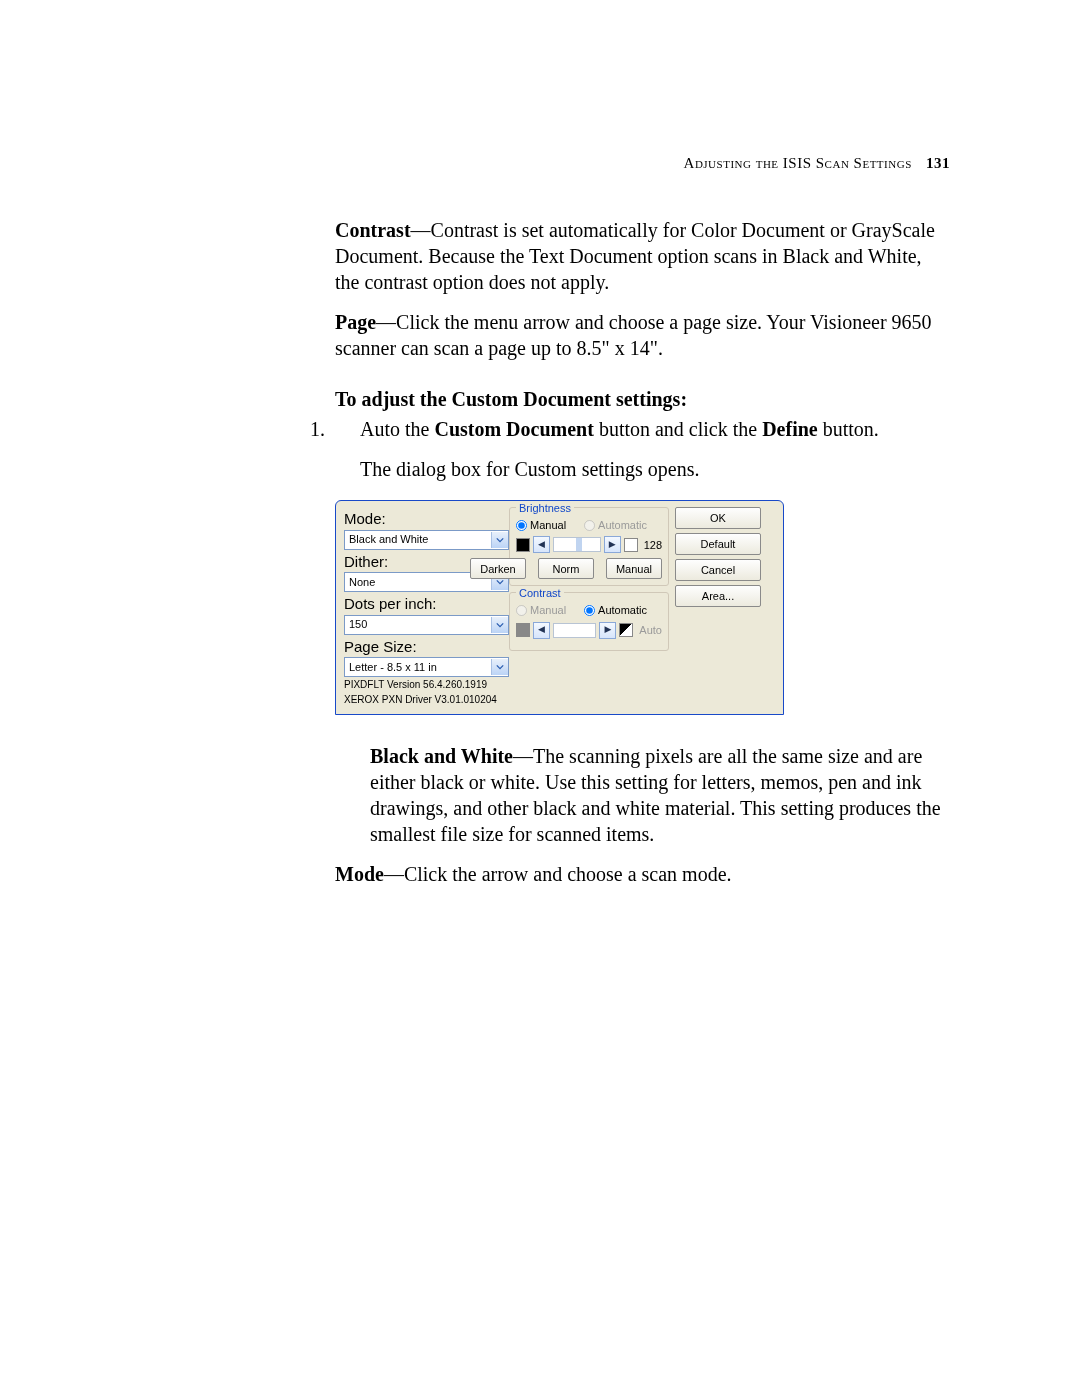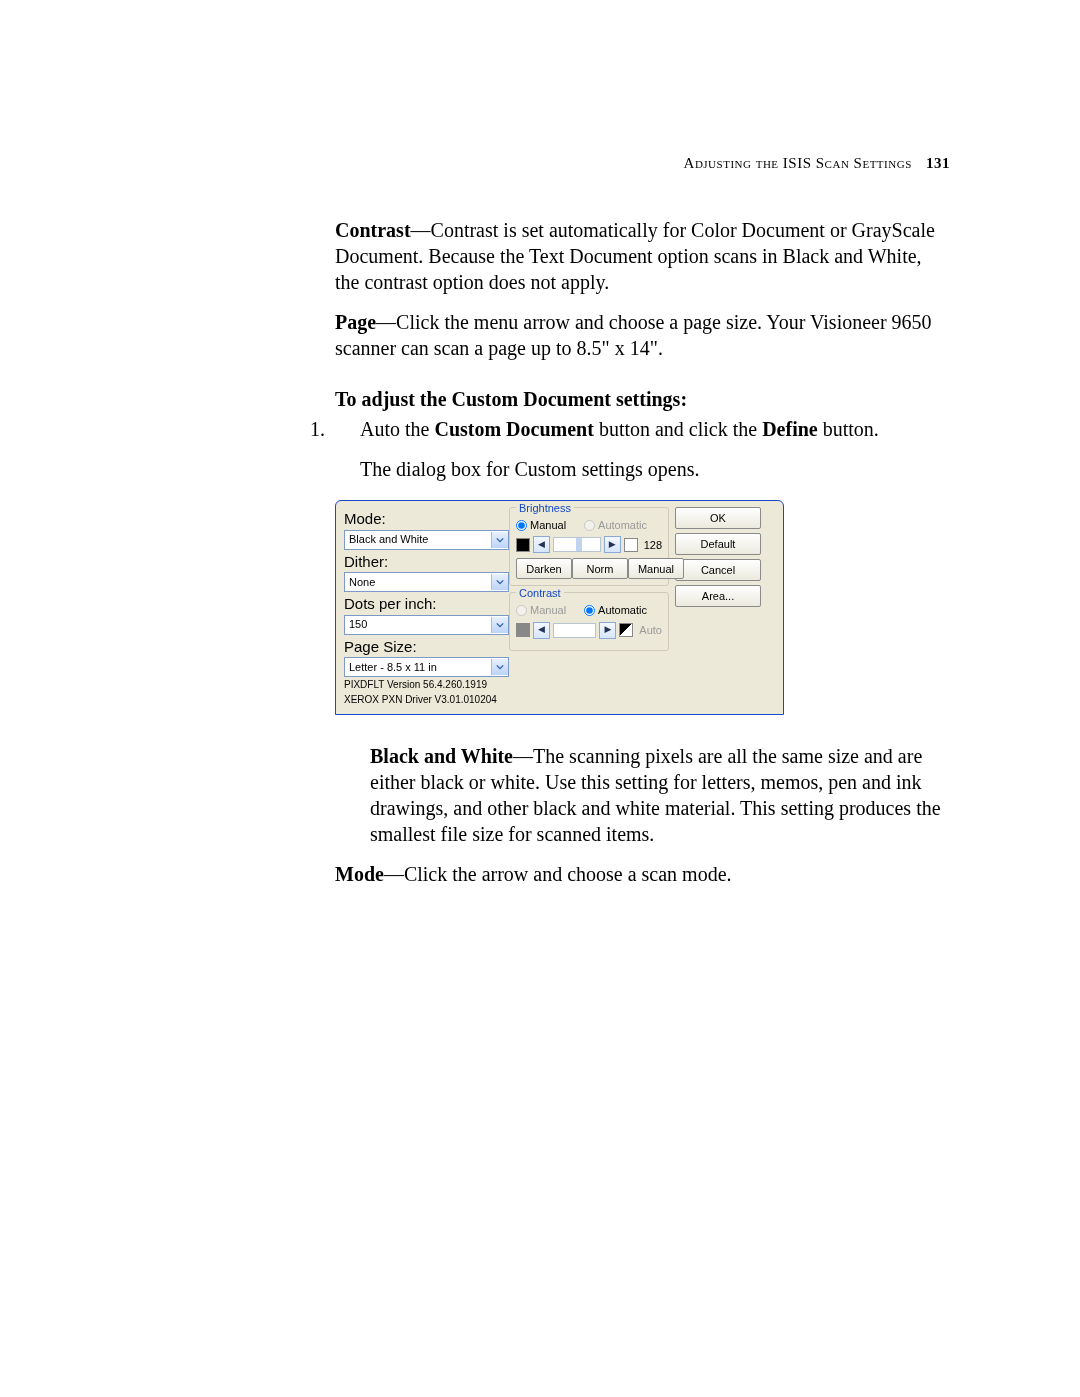--- a/index.html
+++ b/index.html
@@ -97,21 +97,21 @@
     background:linear-gradient(#f3f8ff,#d7e5fb);
     display:flex;align-items:center;justify-content:center;
     font-size:9px;color:#235;
   }
   .track{
     flex:1;height:13px;border:1px solid #b8c4d4;background:#fff;
     position:relative;
   }
   .thumb{position:absolute;top:0;bottom:0;width:6px;background:#c0d4f0;left:48%;}
   .valnum{font-size:11px;margin-left:3px;}
-  .btnrow{display:flex;gap:0;}
+  .btnrow{display:flex;gap:12px;justify-content:flex-end;}
   .btn{
     border:1px solid #8a8a8a;border-radius:2px;
     background:linear-gradient(#fefefe,#eceade);
     height:19px;padding:0 8px;
     font-size:11px;display:flex;align-items:center;justify-content:center;
     min-width:38px;
   }
   .btn.big{width:68px;height:20px;margin-bottom:4px;}
   .contrast-disabled{color:#9a9a9a;}
 </style>

